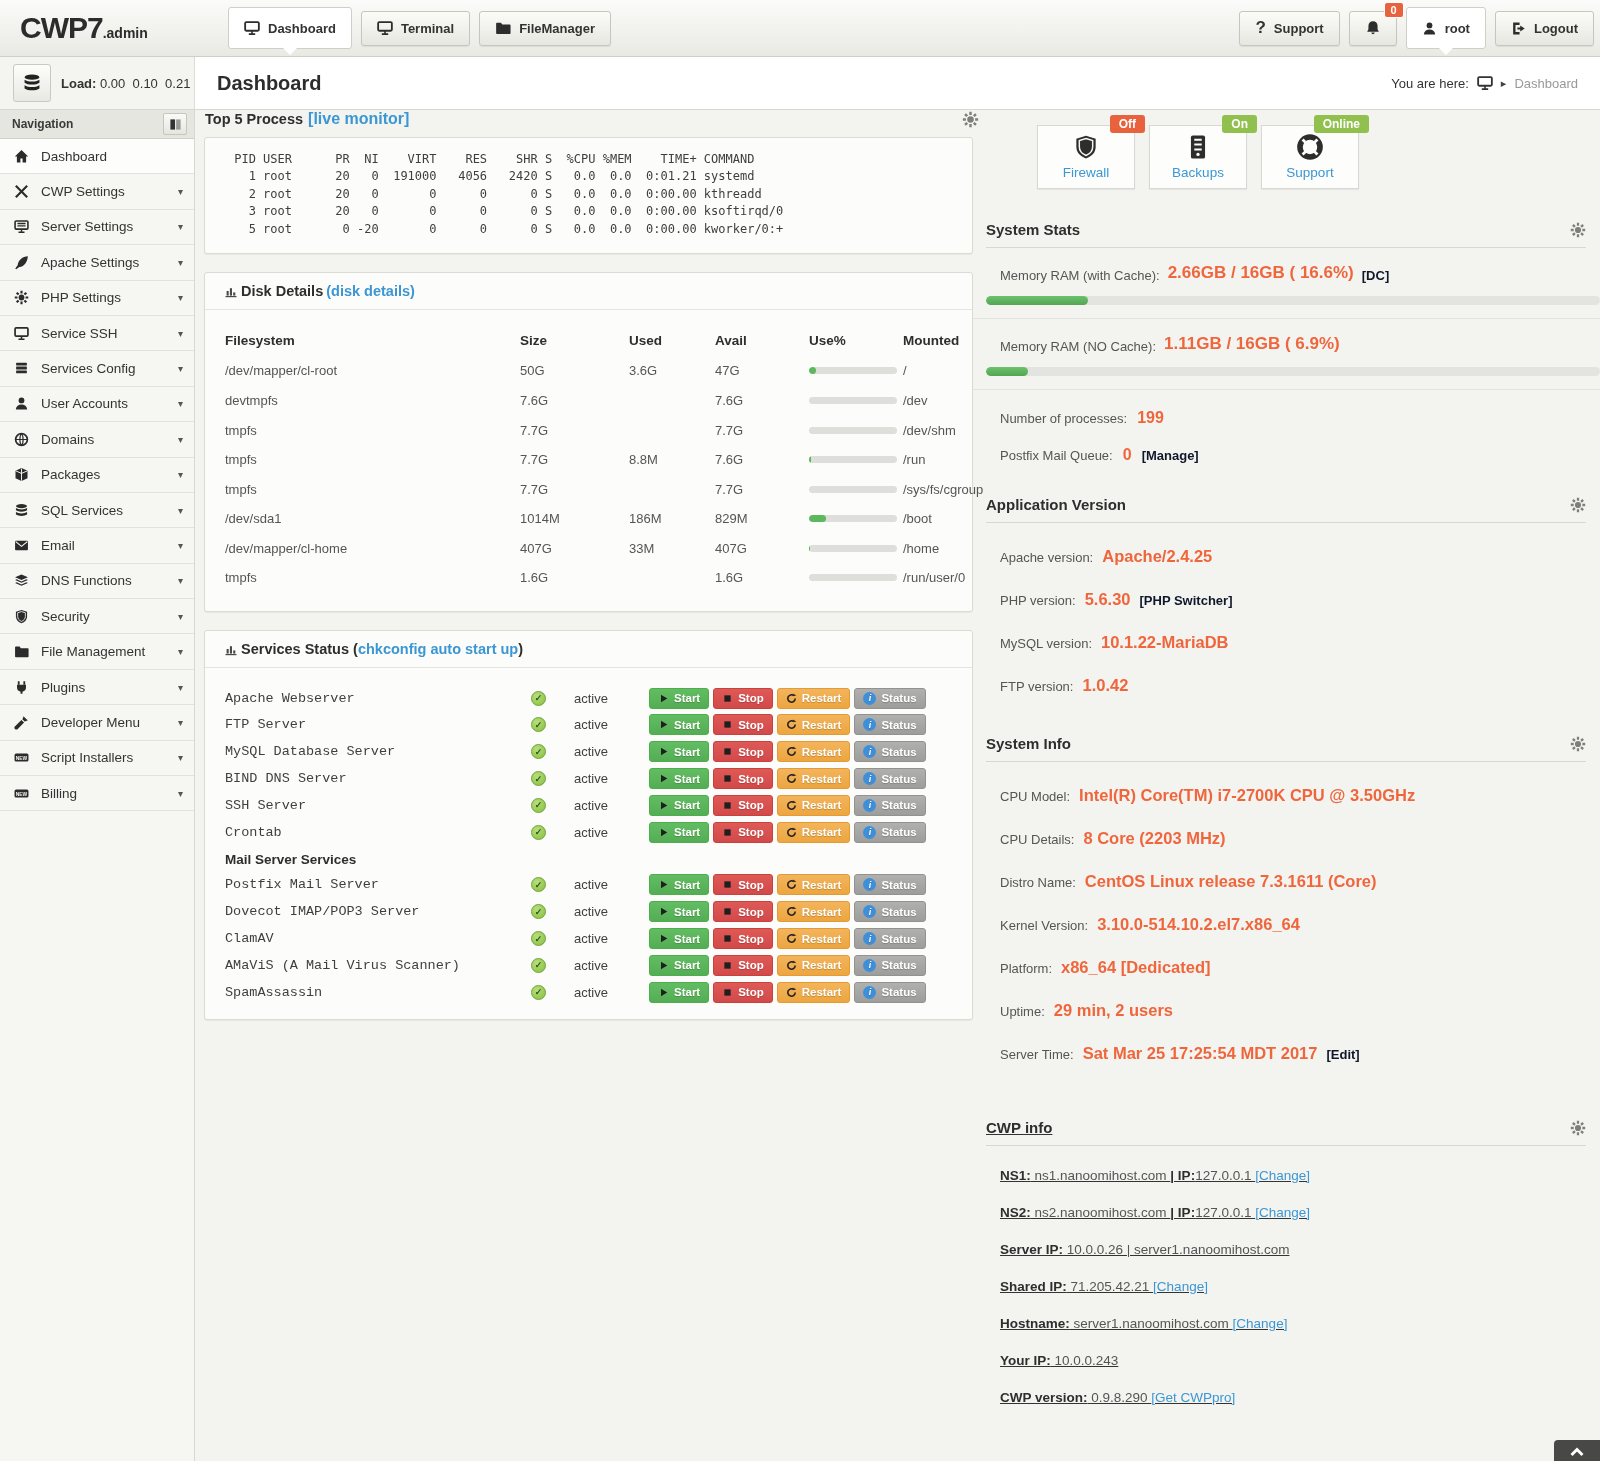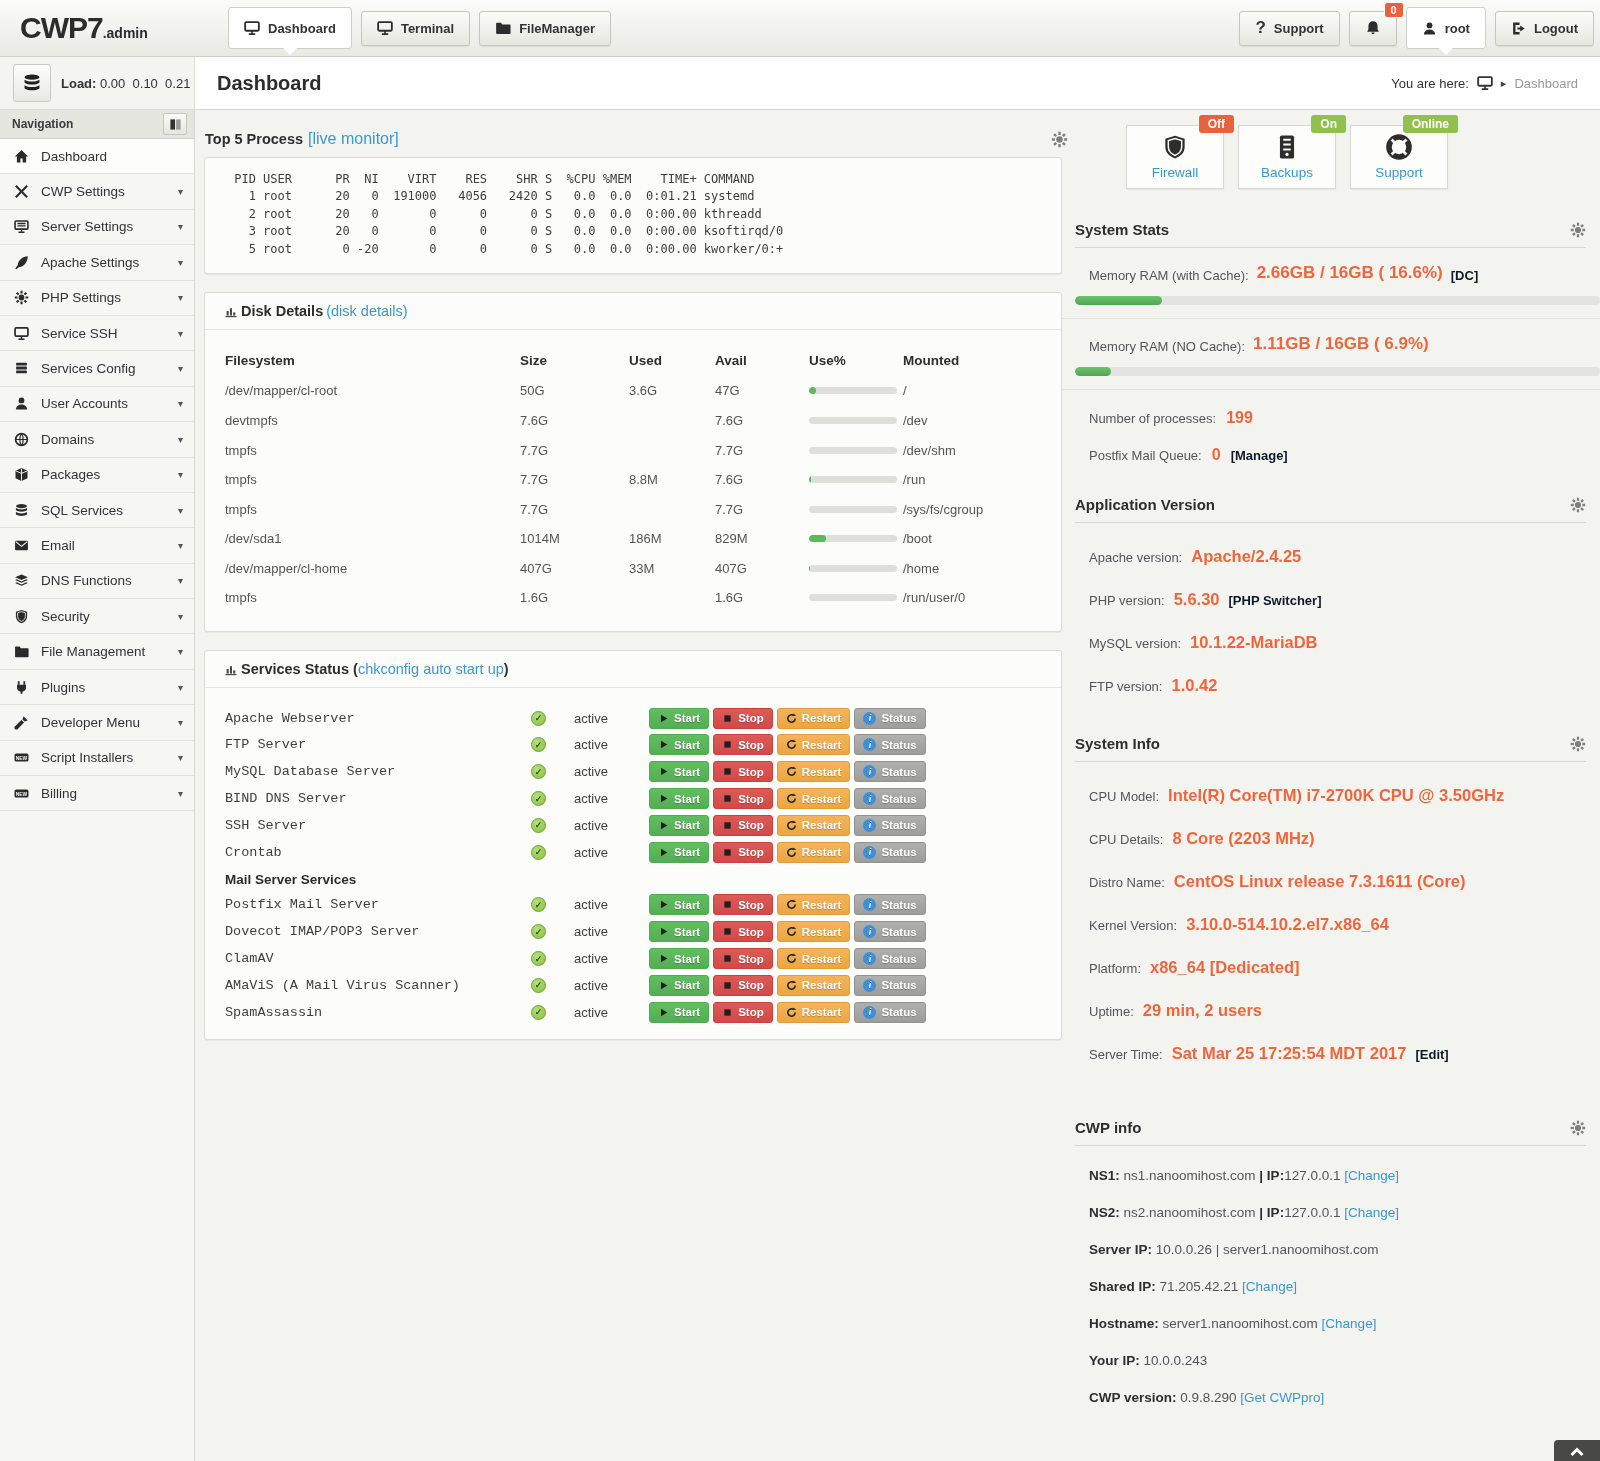--- a/index.html
+++ b/index.html
@@ -53,24 +53,24 @@
           border:1px solid #c6c6bf; border-radius:2px; display:flex; align-items:center; justify-content:center;
           color:#333; cursor:pointer; }
   .nav-list { list-style:none; margin:0; padding:0; }
   .nav-item { height:35.4px; border-bottom:1px solid #e2e2dc; display:flex; align-items:center;
           padding:0 11px 0 13px; font-size:13.5px; color:#333; cursor:pointer; }
   .nav-item.active { background:#fdfdfb; }
   .nav-item .nicon { width:17px; margin-right:11px; color:#2b2b2b; display:flex; justify-content:center; }
   .nav-item .chev { margin-left:auto; font-size:10px; color:#555; }
 
   
-  .main { width:858px; margin-left:9px; padding-top:20px; }
+  .main { width:769px; margin-left:9px; }
   .proc-head { display:flex; align-items:center; margin:0 0 9px 1px; }
   .proc-title { font-weight:bold; font-size:14.5px; color:#2e2e2e; }
-  .blink { color:#3b97d3; font-weight:normal; cursor:pointer; }
+  .blink { color:#3b97d3; font-weight:bold; cursor:pointer; }
   .proc-head .blink { margin-left:5px; }
   .gear-main { margin-left:auto; margin-right:-6px; color:#7f7f7a; cursor:pointer; }
 
   .panel { background:#fcfcfa; border:1px solid #dbdbd4; border-radius:3px; box-shadow:0 1px 1px rgba(0,0,0,.05);
           margin-bottom:18px; }
   .proc-pre { margin:0; padding:13px 10px 15px 22px; font-family:"DejaVu Sans Mono", monospace;
           font-size:12px; line-height:17.4px; color:#3e3e3e; }
   .panel-head { padding:10px 19px; border-bottom:1px solid #e5e5e0; font-size:14.5px; font-weight:bold;
           color:#2e2e2e; display:flex; align-items:center; gap:3px; }
   .panel-head .picon { color:#4a4a4a; }
@@ -1144,21 +1144,21 @@
             <span class="kv-value">29 min, 2 users</span>
           </div>
           <div class="kv-row">
             <span>Server Time:</span>
             <span class="kv-value">Sat Mar 25 17:25:54 MDT 2017</span>
             <a class="stat-link">[Edit]</a>
           </div>
         </div>
     </section>
 
-    <section class="rsection" style="margin-top:48px;">
+    <section class="rsection" style="margin-top:48px;text-decoration:underline;">
       <div class="rtitle-row">
         <span class="rtitle">CWP info</span>
         <span class="rgear">
             <svg width="16" height="16" viewBox="0 0 14 14" aria-hidden="true">
               <circle cx="7" cy="7" r="2.7" fill="currentColor"></circle>
               <path d="M7 .7v2.5M7 10.8v2.5M.7 7h2.5M10.8 7h2.5M2.5 2.5l1.8 1.8M9.7 9.7l1.8 1.8M11.5 2.5 9.7 4.3M4.3 9.7l-1.8 1.8" stroke="currentColor" stroke-width="2" fill="none"></path>
             </svg>
           </span>
       </div>
       <div id="cwpinfo-rows">

